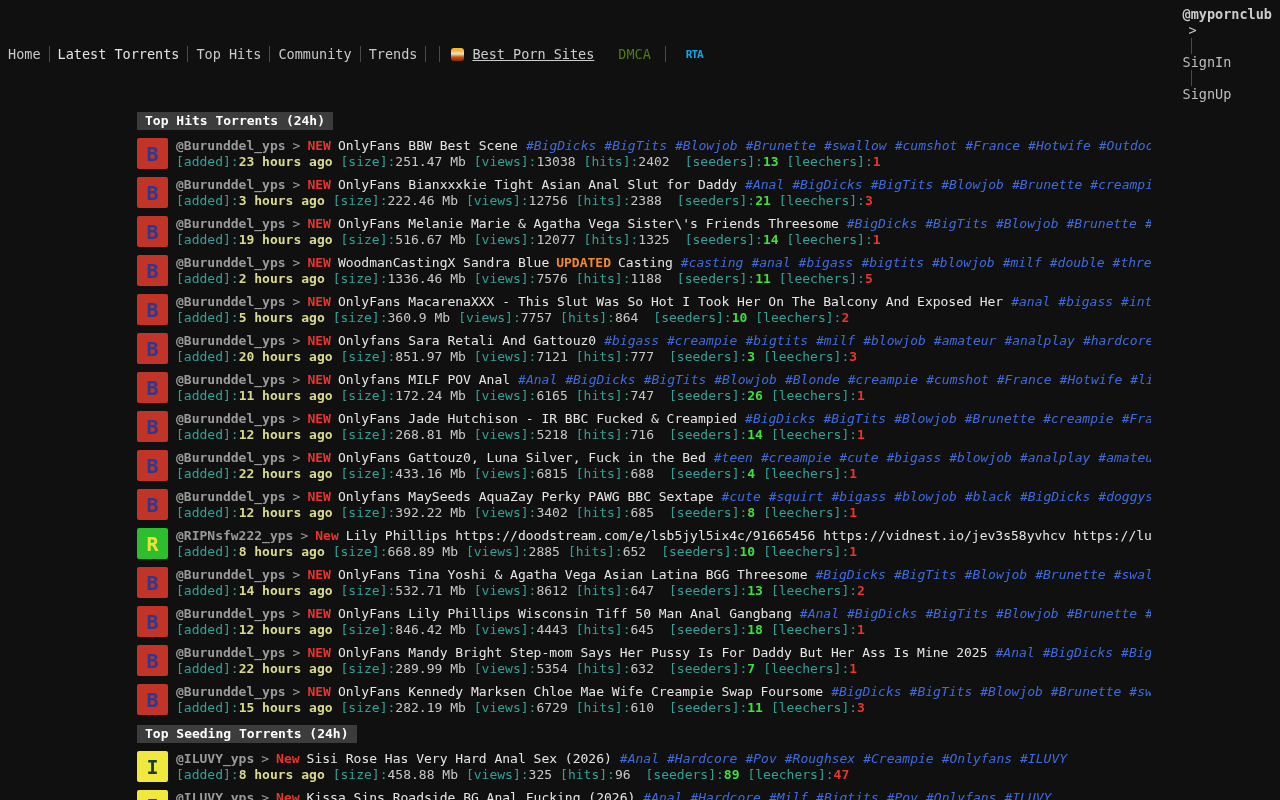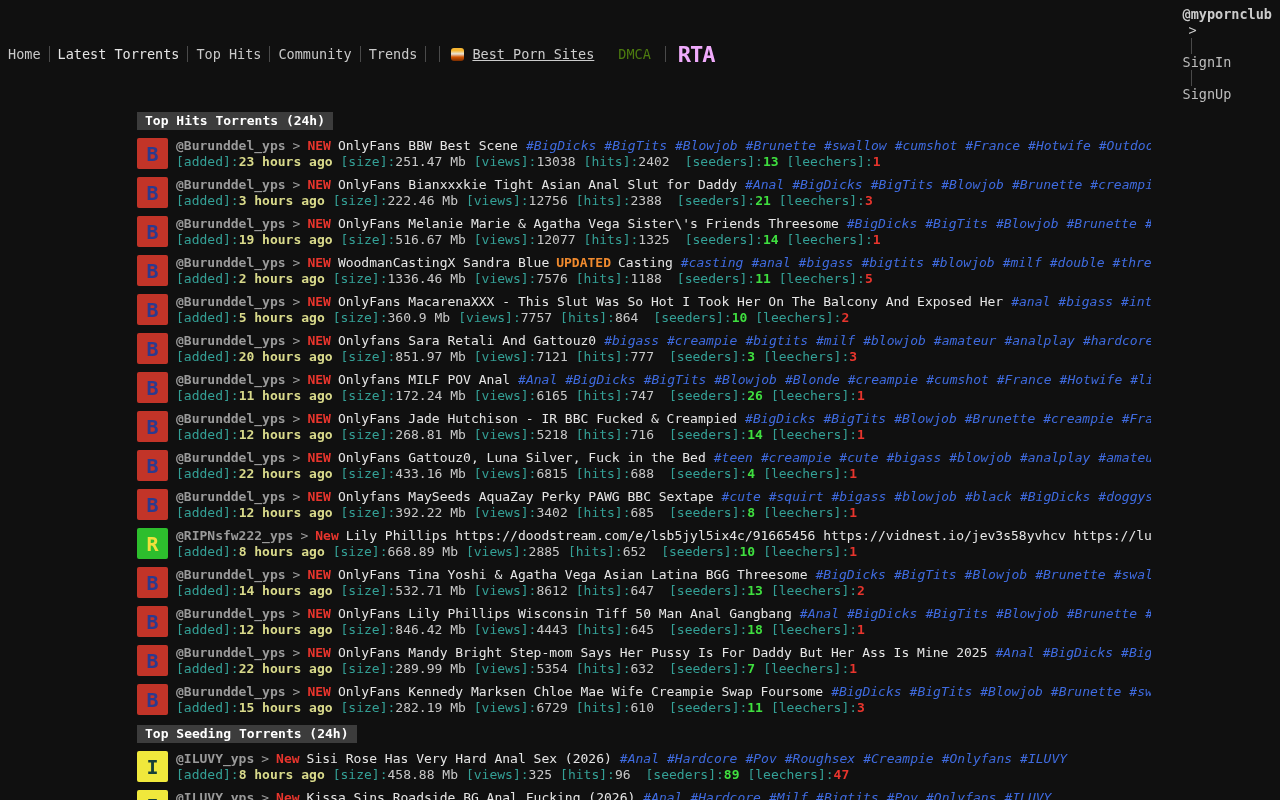--- a/index.html
+++ b/index.html
@@ -10,21 +10,21 @@
           font-size:13.5px;color:#c9c9c9;white-space:nowrap;}
   .nav-item{color:#c9c9c9;cursor:pointer;text-align:right;}
   .nav-item.active{color:#e5e5e5;font-weight:normal;}
   .vdiv{width:1px;height:16px;background:#4a4a4a;margin:0 8px;display:inline-block;}
   .vdiv.sp{margin:0 5px;}
   .promo{display:flex;align-items:center;margin:0 4px 0 6px;cursor:pointer;}
   .promo-icon{width:13px;height:13px;border-radius:3px;margin-right:8px;
               background:linear-gradient(180deg,#f7b733 20%,#e8e4d8 45%,#d35400 70%,#7a2d00);}
   .promo-label{color:#cccccc;text-decoration:underline;}
   .dmca{color:#4d7c0f;margin:0 6px 0 20px;cursor:pointer;}
-  .rta{font-weight:900;font-size:22px;color:#f0abfc;letter-spacing:-1px;margin-left:4px;}
+  .rta{font-weight:900;font-size:11px;color:#0ea5e9;letter-spacing:-1px;margin-left:12px;}
   .nav-right{margin-left:auto;display:flex;align-items:flex-start;flex-direction:column;}
   .account{font-weight:bold;color:#cccccc;cursor:pointer;}
   .acc-chev{color:#cccccc;margin:0 6px;}
   .authlink{color:#bdbdbd;cursor:pointer;}
   
   .searchwrap{position:absolute;left:243px;top:30px;width:797px;}
   .searchwrap input{width:100%;background:transparent;border:none;outline:none;
         border-bottom:1px solid #cfcfcf;color:#a5a5a5;font-family:inherit;font-size:14.5px;
         padding:2px 0 5px 0;}
   .searchwrap input::placeholder{color:#8d8d8d;}

